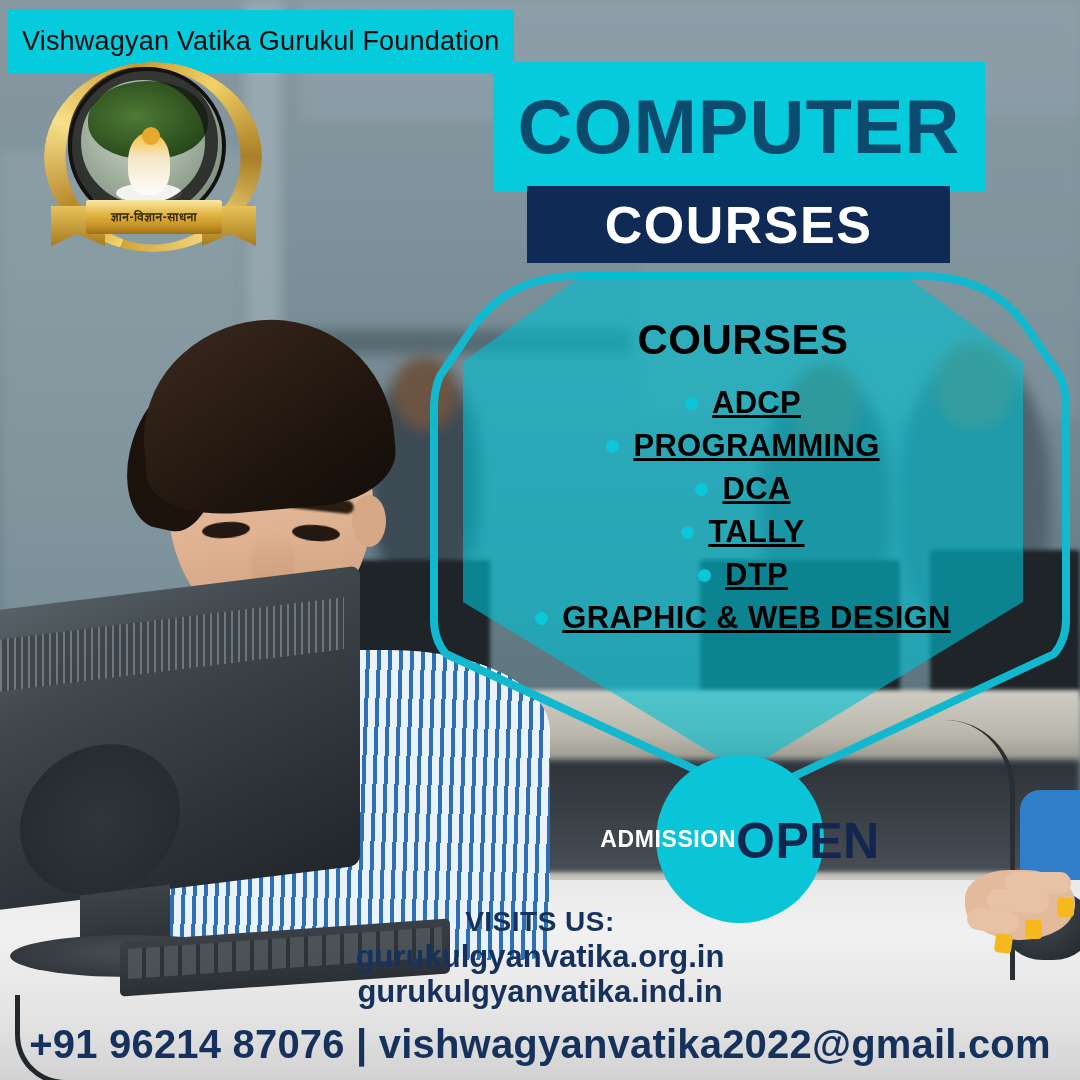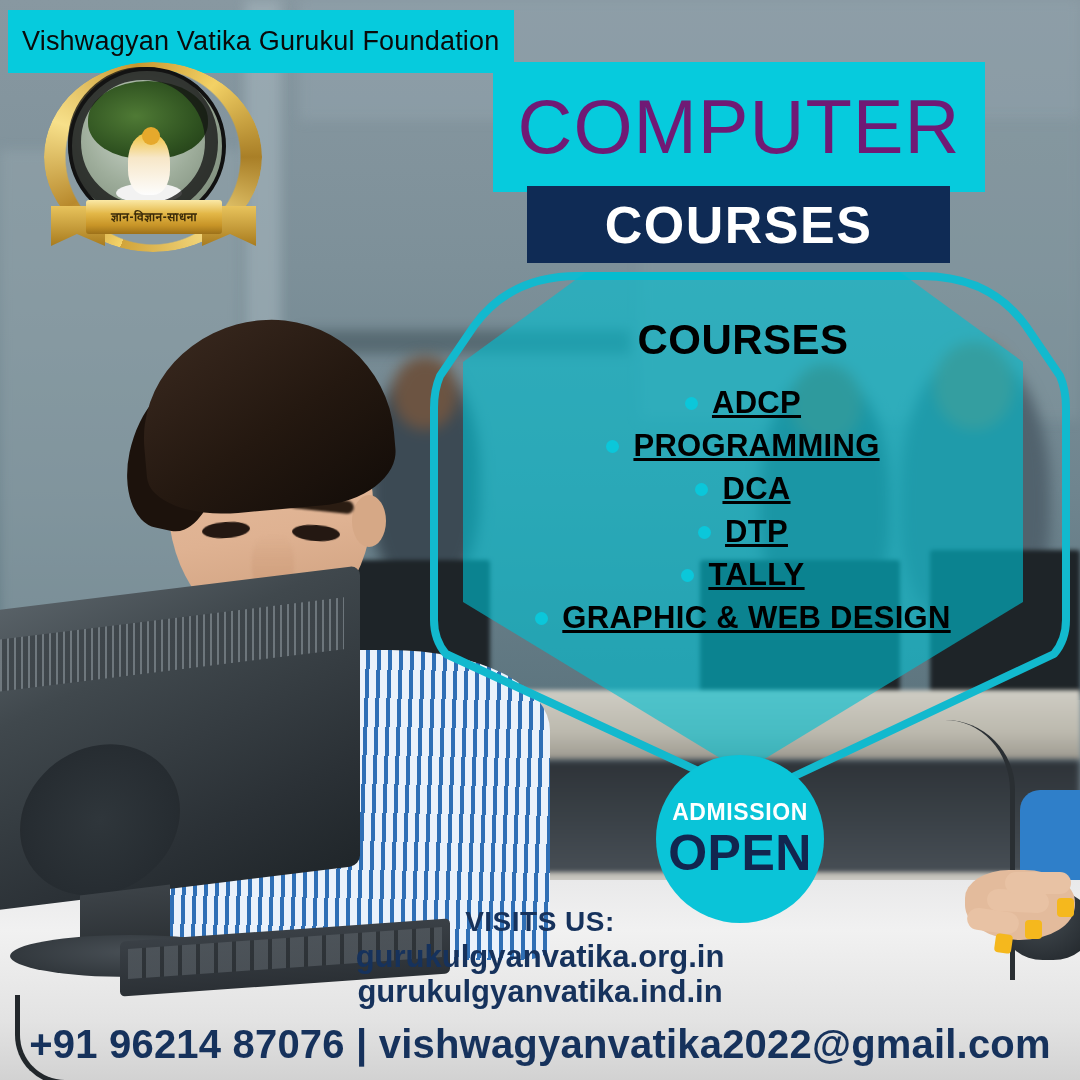--- a/index.html
+++ b/index.html
@@ -233,21 +233,21 @@
     position:absolute;left:35px;top:16px;width:136px;text-align:center;
     font-size:12px;color:#3a2a08;font-weight:700;letter-spacing:.5px;
   }
 
   
   .title-cyan{
     position:absolute;left:493px;top:62px;width:492px;height:130px;
     background:#06cbdd;display:flex;align-items:center;justify-content:center;z-index:25;
   }
   .title-cyan span{
-    font-size:76px;font-weight:400;color:#701a75;letter-spacing:1px;line-height:1;
+    font-size:76px;font-weight:700;color:#0c4a6e;letter-spacing:1px;line-height:1;
   }
   .title-navy{
     position:absolute;left:527px;top:186px;width:423px;height:77px;
     background:#0f2b55;display:flex;align-items:center;justify-content:center;z-index:26;
   }
   .title-navy span{
     font-size:52px;font-weight:700;color:#ffffff;letter-spacing:1.5px;line-height:1;
   }
 
   
@@ -276,21 +276,21 @@
   .course-list{list-style:none;margin:14px 0 0 0;padding:0;width:100%;}
   .course-list li{
     display:flex;align-items:center;justify-content:center;gap:14px;margin:7px 0;text-decoration:underline;
   }
   .dot{width:13px;height:13px;border-radius:50%;background:#0bc7da;flex:none;}
   .cname{font-size:31px;font-weight:700;color:#000;letter-spacing:.3px;}
 
   
   .admission{
     position:absolute;left:656px;top:755px;width:168px;height:168px;border-radius:50%;
-    background:#0ac4d8;display:flex;flex-direction:column;align-items:center;
+    background:#0ac4d8;display:flex;align-items:center;
     justify-content:center;z-index:24;
   }
   .adm-top{font-size:23px;font-weight:700;color:#ffffff;letter-spacing:.6px;line-height:1;}
   .adm-bottom{font-size:50px;font-weight:700;color:#12264f;letter-spacing:.5px;line-height:1;margin-top:4px;}
 
   
   .contact{
     position:absolute;left:0;top:905px;width:1080px;text-align:center;z-index:24;
   }
   .visit-label{font-size:28px;font-weight:700;color:#16325c;letter-spacing:.5px;line-height:1.2;}
@@ -419,25 +419,25 @@
       <li>
         <span class="dot"></span>
         <span class="cname">PROGRAMMING</span>
       </li>
       <li>
         <span class="dot"></span>
         <span class="cname">DCA</span>
       </li>
       <li>
         <span class="dot"></span>
+        <span class="cname">TALLY</span>
+      </li>
+      <li>
+        <span class="dot"></span>
         <span class="cname">DTP</span>
-      </li>
-      <li>
-        <span class="dot"></span>
-        <span class="cname">TALLY</span>
       </li>
       <li>
         <span class="dot"></span>
         <span class="cname">GRAPHIC &amp; WEB DESIGN</span>
       </li>
     </ul>
   </div>
 
   <div class="admission">
     <div class="adm-top">ADMISSION</div>

